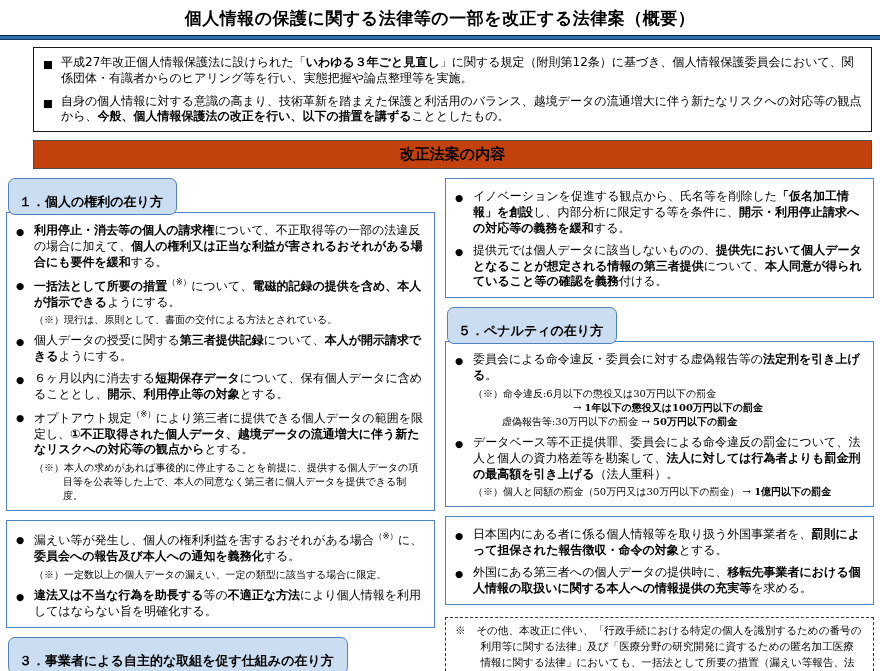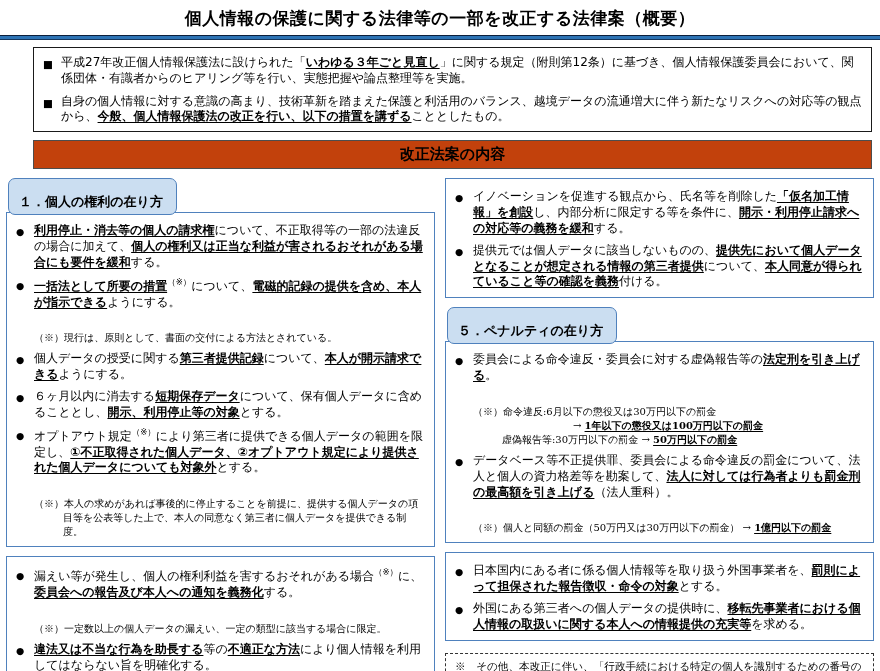--- a/index.html
+++ b/index.html
@@ -22,24 +22,24 @@
   .tab{display:inline-block;position:relative;z-index:2;background:#cbdef1;border:1.8px solid #4f81bd;border-radius:7px;font-weight:bold;font-size:13px;padding:14px 13px 3px 10px;margin-bottom:-3px;margin-left:2px;}
   .box{position:relative;z-index:1;background:#fff;border:1.8px solid #4f81bd;padding:6px 9px 5px;}
 
   .item{display:flex;gap:5px;margin:4px 0 6px;}
   .item:last-child{margin-bottom:2px;}
   .blt{flex:0 0 13px;font-size:9.5px;padding-top:3px;}
   .ibody{flex:1;min-width:0;}
   .itext{font-size:12px;line-height:1.32;}
 
   .b{font-weight:bold;}
-  .u{text-decoration:underline;text-underline-offset:2px;}
+  .u{text-underline-offset:2px;}
   .sup{font-size:8.5px;vertical-align:super;}
 
-  .notes{margin-top:21px;}
+  .notes{margin-top:3px;}
   .note{font-family:"DejaVu Serif",serif;font-size:10px;line-height:1.4;padding-left:2.9em;text-indent:-2.9em;}
   .note.ind1{padding-left:2.9em;text-indent:0;}
   .note.ind2{padding-left:10em;text-indent:0;}
 
   .footnote{border:1.6px dashed #333;padding:5px 9px;margin-top:3px;background:#fff;}
   .ftext{font-family:"DejaVu Serif",serif;font-size:10.6px;line-height:1.5;padding-left:2.4em;text-indent:-2.4em;}
 </style>
 </head>
 <body>
 
@@ -91,21 +91,21 @@
           </div>
           <div class="item">
             <span class="blt">●</span>
             <div class="ibody">
                 <div class="itext"><span>６ヶ月以内に消去する</span><span class="b u">短期保存データ</span><span>について、保有個人データに含めることとし、</span><span class="b u">開示、利用停止等の対象</span><span>とする。</span></div>
               </div>
           </div>
           <div class="item">
             <span class="blt">●</span>
             <div class="ibody">
-              <div class="itext"><span>オプトアウト規定</span><span class="sup">（※）</span><span>により第三者に提供できる個人データの範囲を限定し、</span><span class="b u">①不正取得された個人データ、②オプトアウト規定により提供された個人データについても対象外</span><span>とする。</span></div>
+              <div class="itext"><span>オプトアウト規定</span><span class="sup">（※）</span><span>により第三者に提供できる個人データの範囲を限定し、</span><span class="b u">①不正取得された個人データ、越境データの流通増大に伴う新たなリスクへの対応等の観点から</span><span>とする。</span></div>
               <div class="notes">
                   <div class="note"><span>（※）本人の求めがあれば事後的に停止することを前提に、提供する個人データの項目等を公表等した上で、本人の同意なく第三者に個人データを提供できる制度。</span></div>
                 </div>
             </div>
           </div>
         </div>
       </div>
 
       <div class="sec">
         <div class="box">

